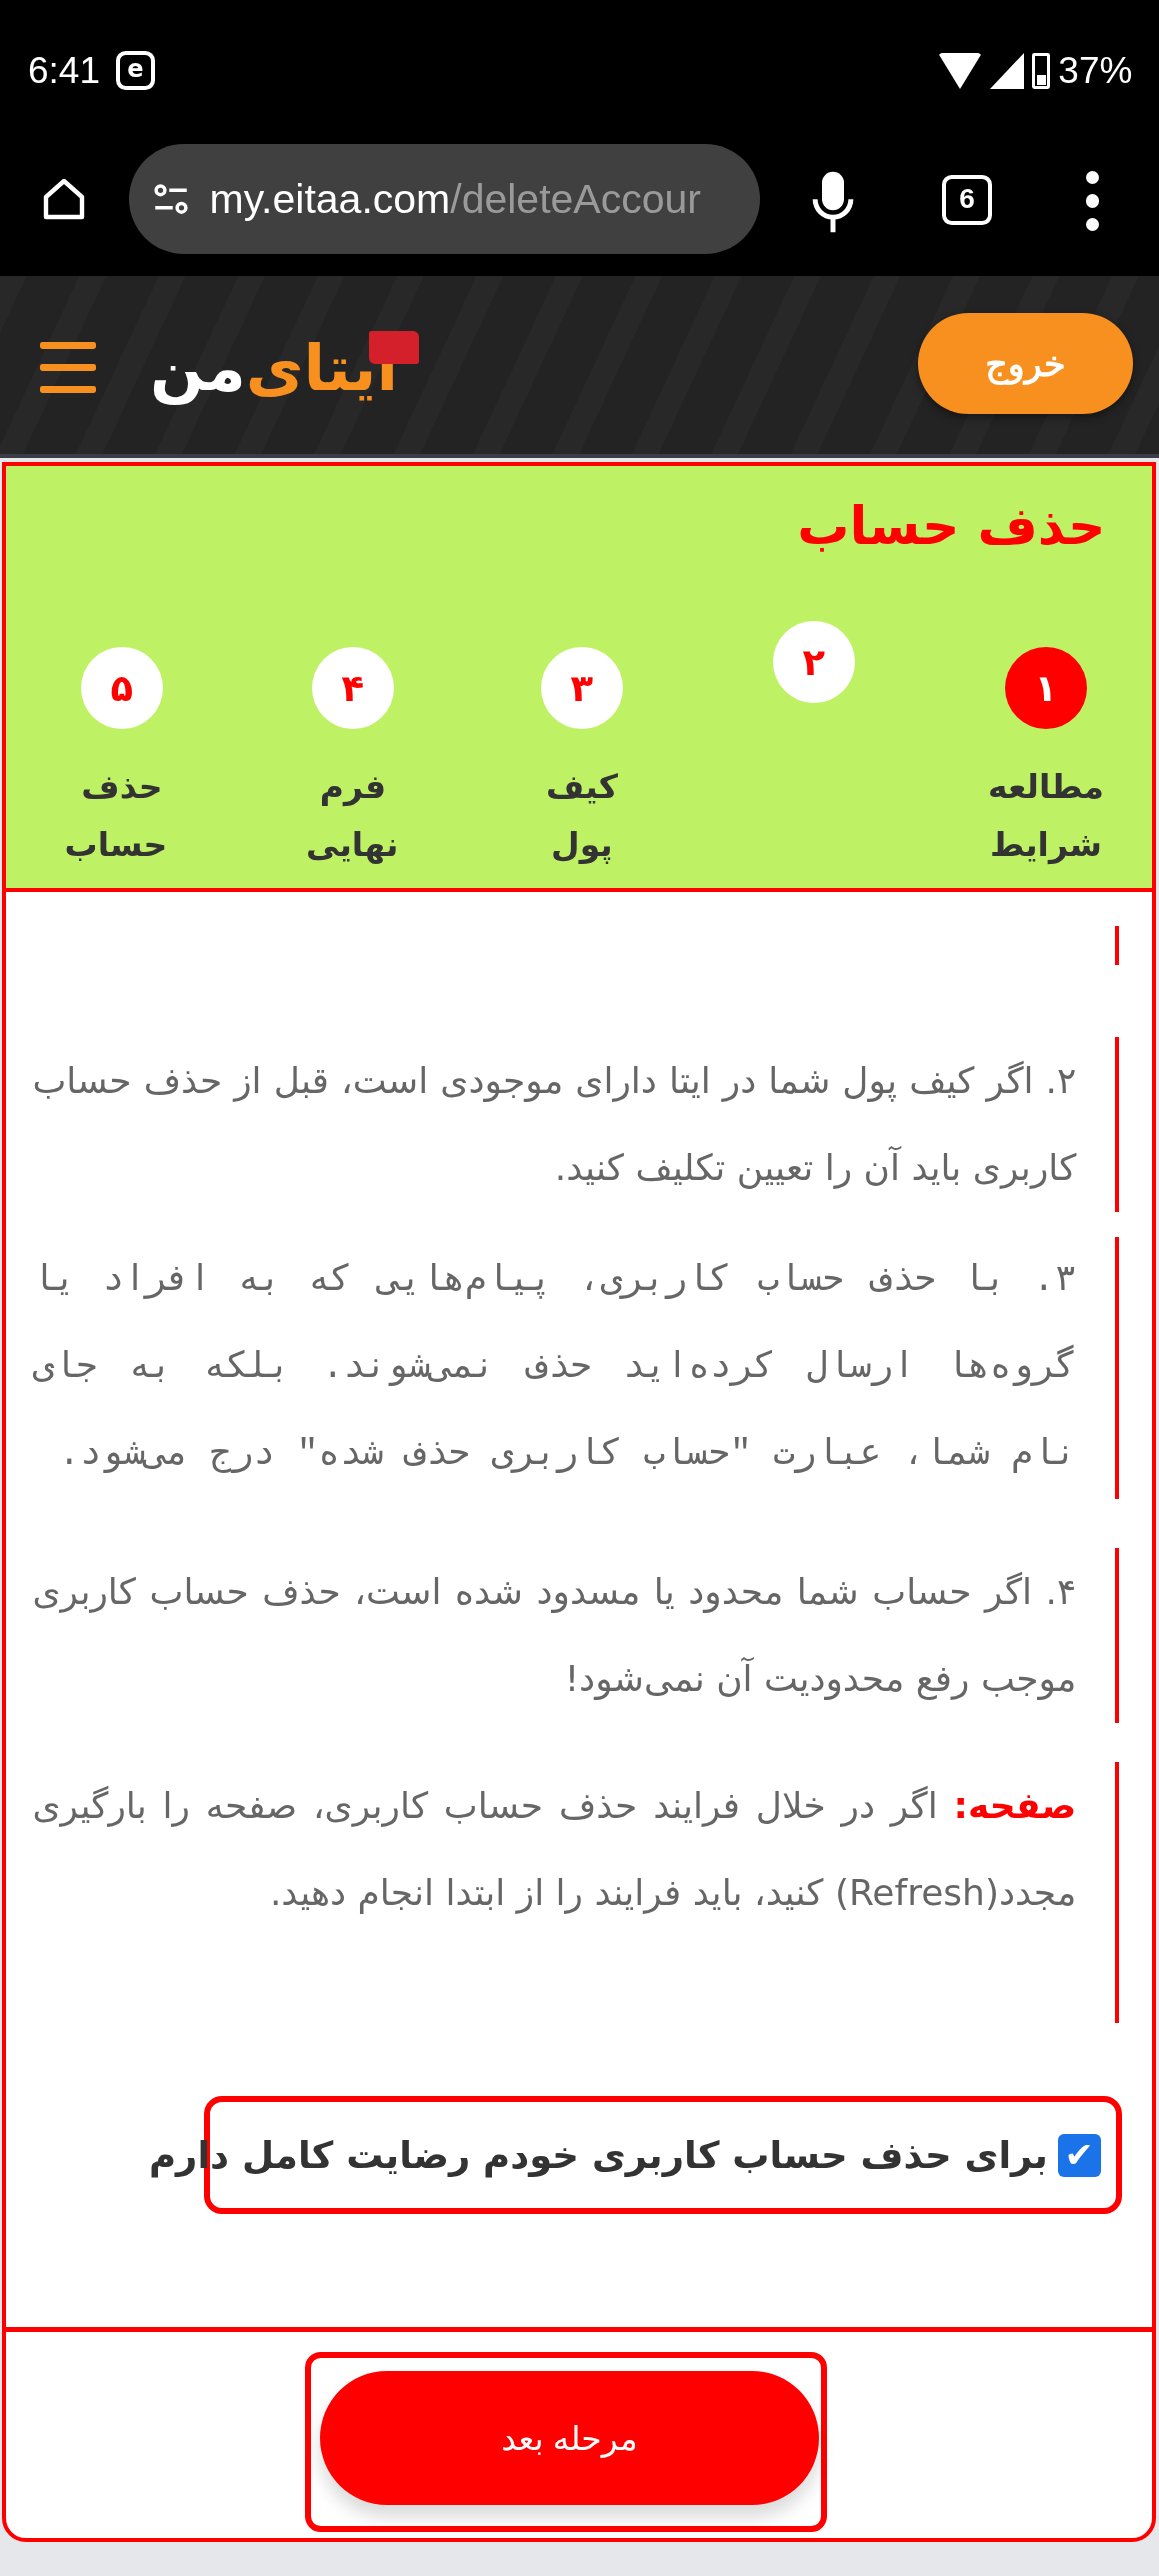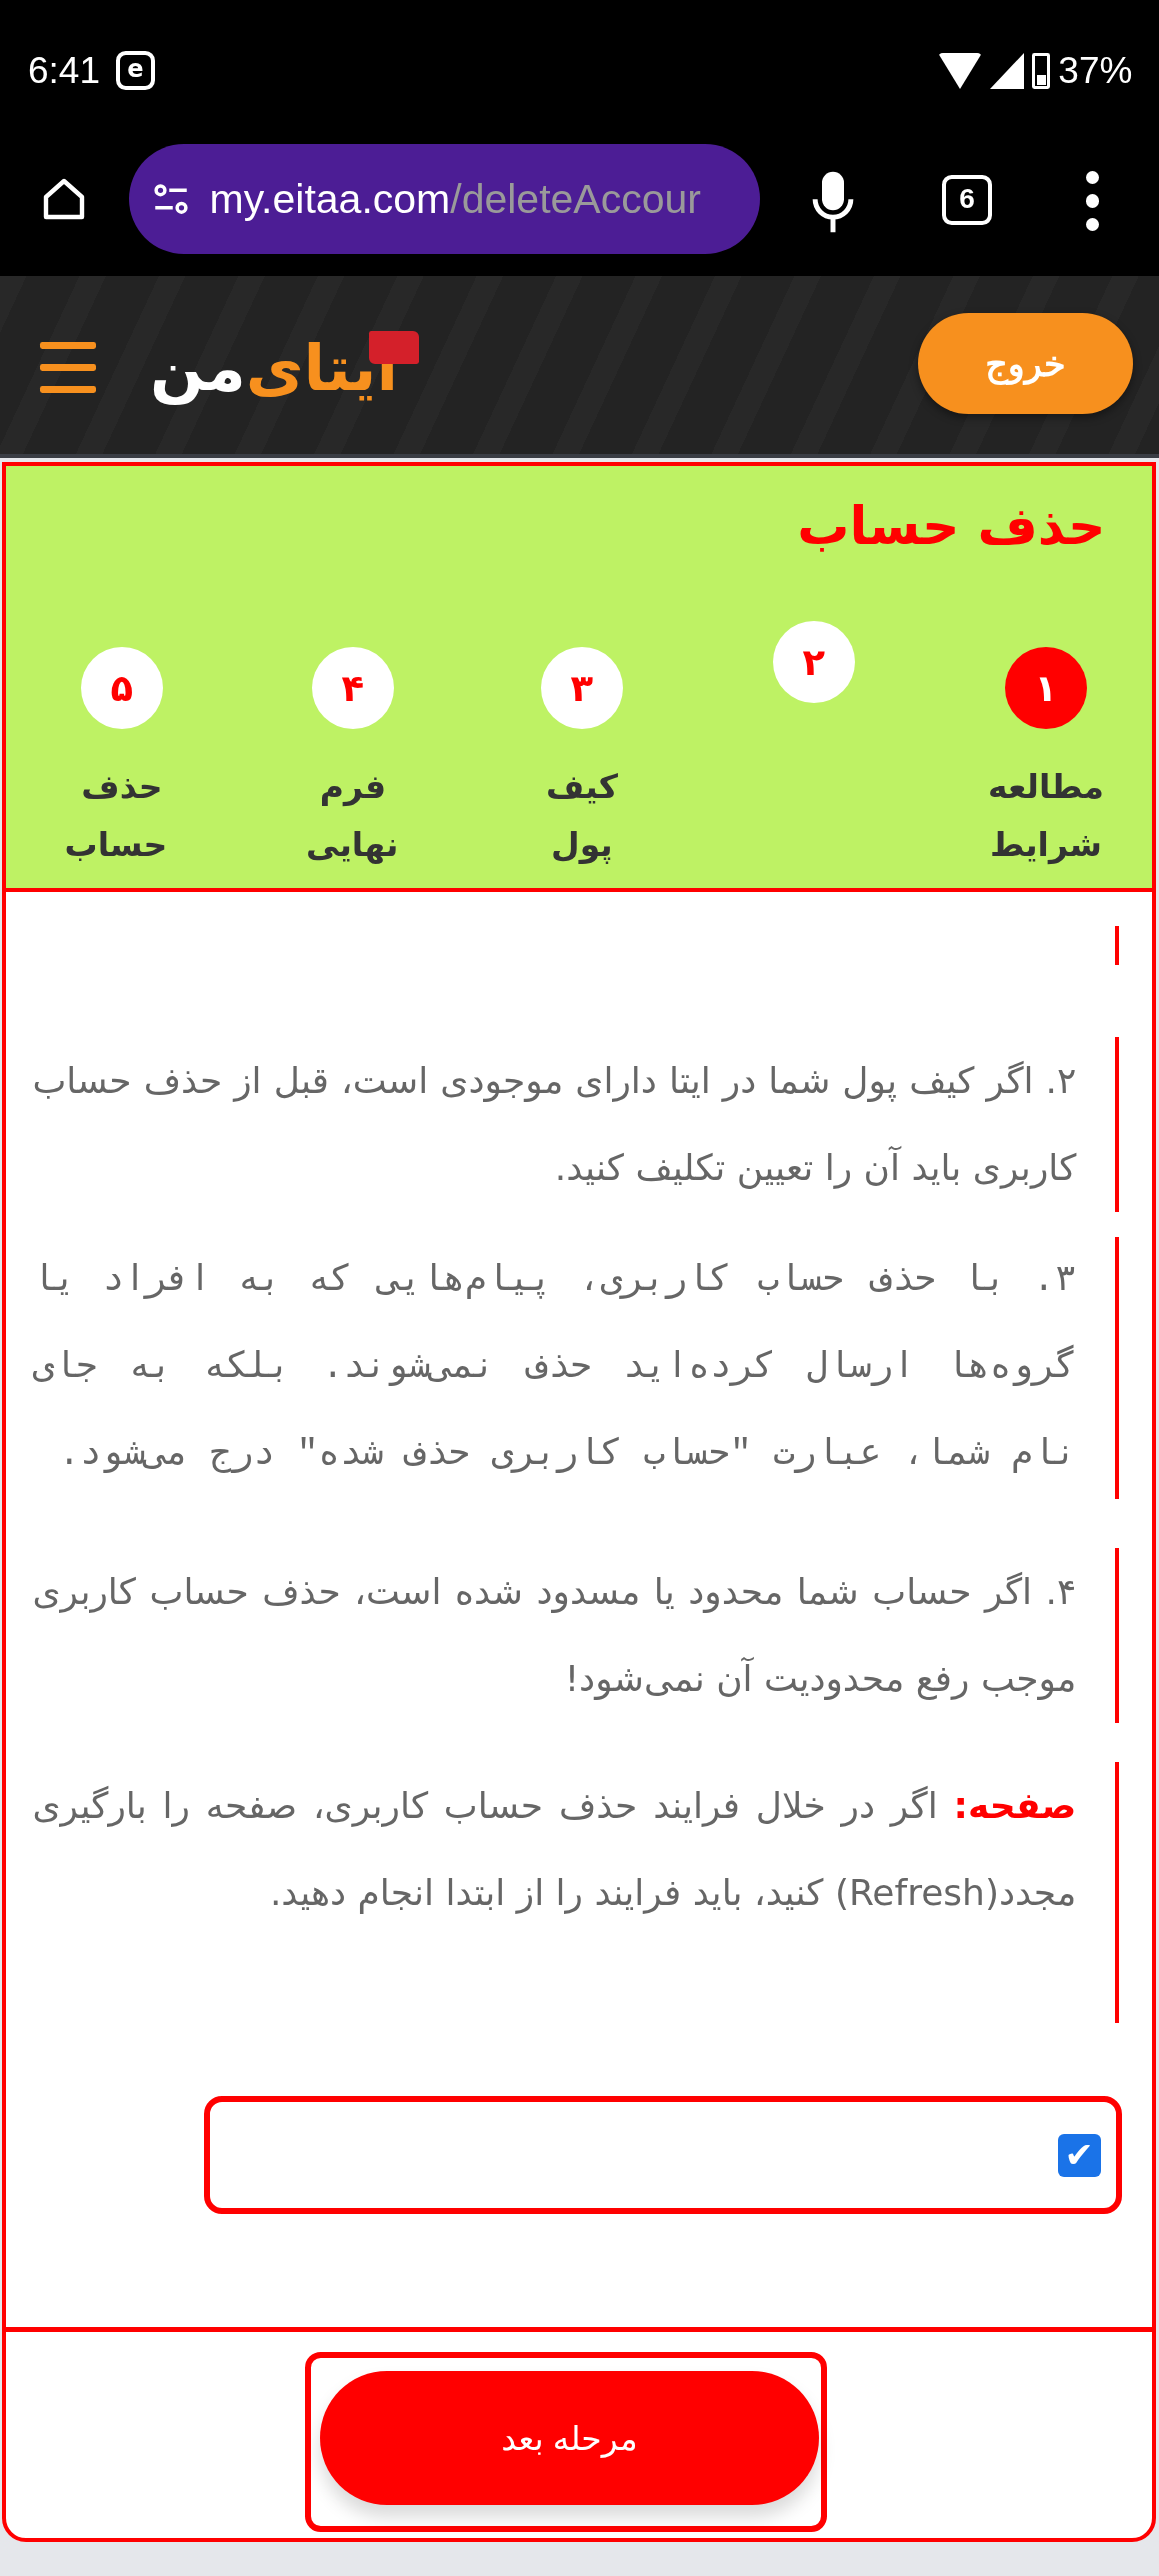--- a/index.html
+++ b/index.html
@@ -11,21 +11,21 @@
   .sb-app { position: absolute; left: 116px; top: 51px; width: 39px; height: 39px; border: 4.2px solid #fff; border-radius: 9.7px; font-size: 24px; line-height: 29px; text-align: center; font-weight: bold; }
   .sb-right { position: absolute; right: 26.6px; top: 50px; display: flex; align-items: center; gap: 8px; font-size: 37px; font-family: "Liberation Sans", sans-serif; }
   .wifi { width: 0; height: 0; border-left: 22px solid transparent; border-right: 22px solid transparent; border-top: 36px solid #fff; border-radius: 4.8px; }
   .signal { width: 0; height: 0; border-left: 34px solid transparent; border-bottom: 36px solid #fff; }
   .battery { width: 18px; height: 36px; border: 3.6px solid #fff; border-radius: 2.4px; position: relative; }
   .battery::after { content: ""; position: absolute; left: 1.2px; right: 1.2px; bottom: 1.2px; height: 9.7px; background: #fff; }
 
   
   .browserbar { position: absolute; left: 0; top: 139px; width: 1159px; height: 138px; background: #000; }
   .home-icon { position: absolute; left: 40px; top: 175px; width: 48px; height: 48px; }
-  .urlbar { position: absolute; left: 129px; top: 144px; width: 631px; height: 110px; background: #4c1d95; border-radius: 55px; display: flex; align-items: center; padding-left: 20.5px; }
+  .urlbar { position: absolute; left: 129px; top: 144px; width: 631px; height: 110px; background: #404040; border-radius: 55px; display: flex; align-items: center; padding-left: 20.5px; }
   .tune-icon { width: 42px; height: 42px; margin-right: 18px; }
   .url-host { color: #fff; font-size: 41px; font-family: "Liberation Sans", sans-serif; white-space: nowrap; }
   .url-path { color: #9a9a9a; font-size: 41px; font-family: "Liberation Sans", sans-serif; white-space: nowrap; overflow: hidden; }
   .mic-icon { position: absolute; left: 809px; top: 169px; width: 48px; height: 66px; }
   .tabs-btn { position: absolute; left: 942px; top: 175px; width: 50px; height: 50px; border: 4.8px solid #fff; border-radius: 9.7px; color: #fff; font-size: 28px; text-align: center; line-height: 40px; font-family: "Liberation Sans", sans-serif; font-weight: bold; }
   .more-icon { position: absolute; left: 1084px; top: 171px; width: 17px; height: 60px; display: flex; flex-direction: column; justify-content: space-between; align-items: center; }
   .more-icon span { width: 13.3px; height: 13.3px; border-radius: 50%; background: #fff; }
 
   
   .siteheader { position: absolute; left: 0; top: 276px; width: 1159px; height: 182px; background: #232323; background-image: repeating-linear-gradient(115deg, rgba(255,255,255,0.025) 0 24px, rgba(0,0,0,0) 24px 72px); border-bottom: 4.8px solid #3a3d44; }
@@ -142,20 +142,21 @@
     <div class="rule" style="top:140px; width:1087px; height:175px;">۲. اگر کیف پول شما در ایتا دارای موجودی است، قبل از حذف حساب کاربری باید آن را تعیین تکلیف کنید.</div>
     <div class="rule" style="top:340px; width:1087px; height:262px;font-family:Liberation Mono, monospace;">۳. با حذف حساب کاربری، پیام‌هایی که به افراد یا گروه‌ها ارسال کرده‌اید حذف نمی‌شوند. بلکه به جای نام شما، عبارت "حساب کاربری حذف شده" درج می‌شود.</div>
     <div class="rule" style="top:651px; width:1087px; height:175px;">۴. اگر حساب شما محدود یا مسدود شده است، حذف حساب کاربری موجب رفع محدودیت آن نمی‌شود!</div>
     <div class="rule" style="top:865px; width:1087px; height:261px;">
       <span class="note-label">صفحه:</span><span> اگر در خلال فرایند حذف حساب کاربری، صفحه را بارگیری مجدد(Refresh) کنید، باید فرایند را از ابتدا انجام دهید.</span>
     </div>
   </div>
 
   <label class="agree-box">
     <span class="checkbox">✔</span>
+    <span class="agree-label">برای حذف حساب کاربری خودم رضایت کامل دارم</span>
   </label>
 
   <div class="footer-divider"></div>
   <div class="next-wrap">
     <button class="next-btn">مرحله بعد</button>
   </div>
 </div>
 
 
 </body></html>

